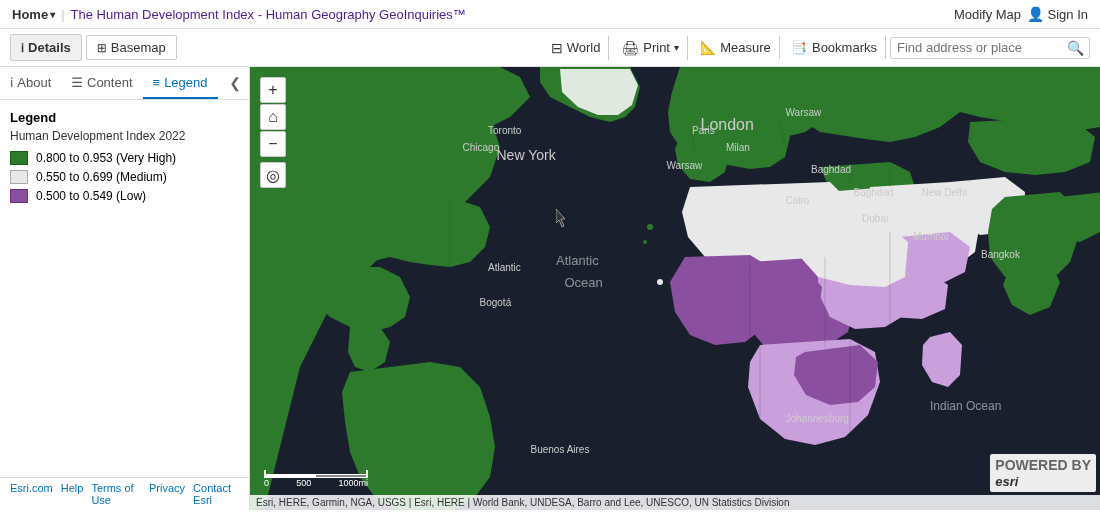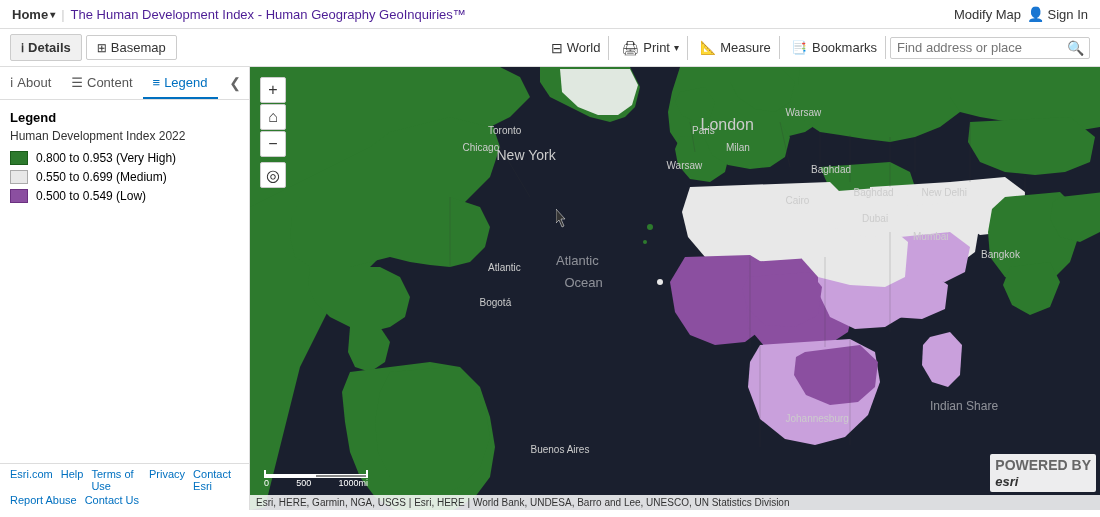--- a/index.html
+++ b/index.html
@@ -215,24 +215,20 @@
     </div>
 
     <div id="footer" style="position:relative; bottom:auto; width:100%; padding:4px 10px; font-size:11px; border-top:1px solid #ddd; display:flex; flex-wrap:wrap; gap:2px 8px; margin-top:auto;">
         <div style="width: 100%; display: flex; gap: 8px;">
           <a>Esri.com</a>
           <a>Help</a>
           <a>Terms of Use</a>
           <a>Privacy</a>
           <a>Contact Esri</a>
         </div>
-        <div style="width: 100%; display: flex; gap: 8px;">
-          <a>Report Abuse</a>
-          <a>Contact Us</a>
-        </div>
       </div>
   </div>
 
   <div id="map-container">
     
     <svg id="map-svg" viewBox="0 0 850 443" preserveAspectRatio="xMidYMid slice">
 
       <rect width="850" height="443" fill="#1a1f2e"></rect>
 
       <path d="M0,0 L180,0 L200,20 L220,30 L240,50 L250,80 L240,110 L220,130 L200,150 L180,160 L160,170 L140,180 L120,200 L100,220 L80,240 L70,260 L60,280 L50,300 L45,320 L40,340 L35,360 L30,380 L25,400 L20,420 L15,440 L0,443 Z" fill="#2d7a2d"></path>
@@ -327,21 +323,21 @@
         <line x1="575" y1="190" x2="575" y2="280"></line>
         <line x1="640" y1="165" x2="640" y2="265"></line>
         <line x1="510" y1="278" x2="510" y2="380"></line>
         <line x1="600" y1="272" x2="600" y2="378"></line>
       </g>
     </svg>
 
     
     <div class="ocean-label" style="top:42%;left:36%;font-size:13px">Atlantic</div>
     <div class="ocean-label" style="top:47%;left:37%;font-size:13px">Ocean</div>
-    <div class="ocean-label" style="top:75%;left:80%;font-size:12px">Indian Share</div>
+    <div class="ocean-label" style="top:75%;left:80%;font-size:12px">Indian Ocean</div>
 
     
     <div style="position:absolute;top:11%;left:53%;font-size:16px;color:#ccc;pointer-events:none">London</div>
     <div style="position:absolute;top:13%;left:52%;font-size:10px;color:#ccc;pointer-events:none">Paris</div>
     <div style="position:absolute;top:17%;left:56%;font-size:10px;color:#ccc;pointer-events:none">Milan</div>
     <div style="position:absolute;top:21%;left:49%;font-size:10px;color:#ccc;pointer-events:none">Warsaw</div>
     <div style="position:absolute;top:9%;left:63%;font-size:10px;color:#ccc;pointer-events:none">Warsaw</div>
     <div style="position:absolute;top:22%;left:66%;font-size:10px;color:#ccc;pointer-events:none">Baghdad</div>
     <div style="position:absolute;top:27%;left:71%;font-size:10px;color:#ccc;pointer-events:none">Baghdad</div>
     <div style="position:absolute;top:29%;left:63%;font-size:10px;color:#ccc;pointer-events:none">Cairo</div>

